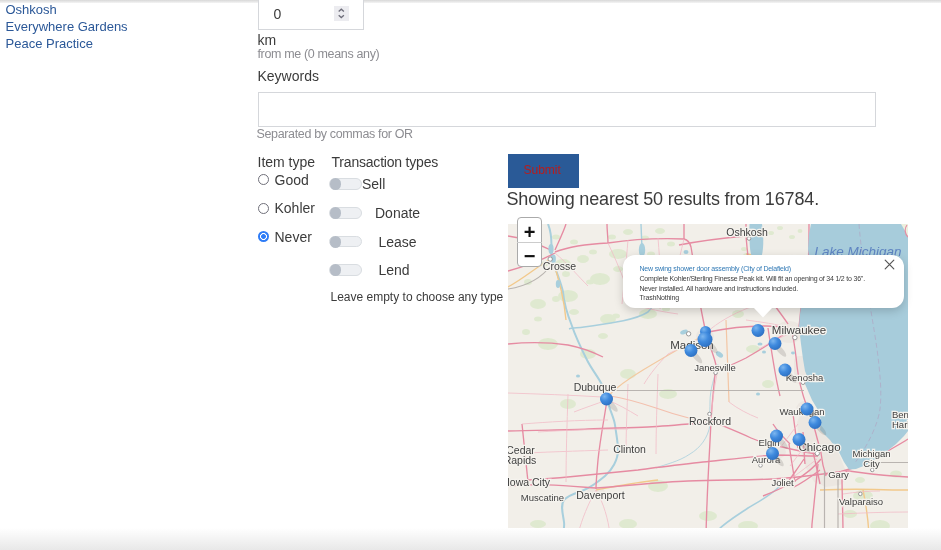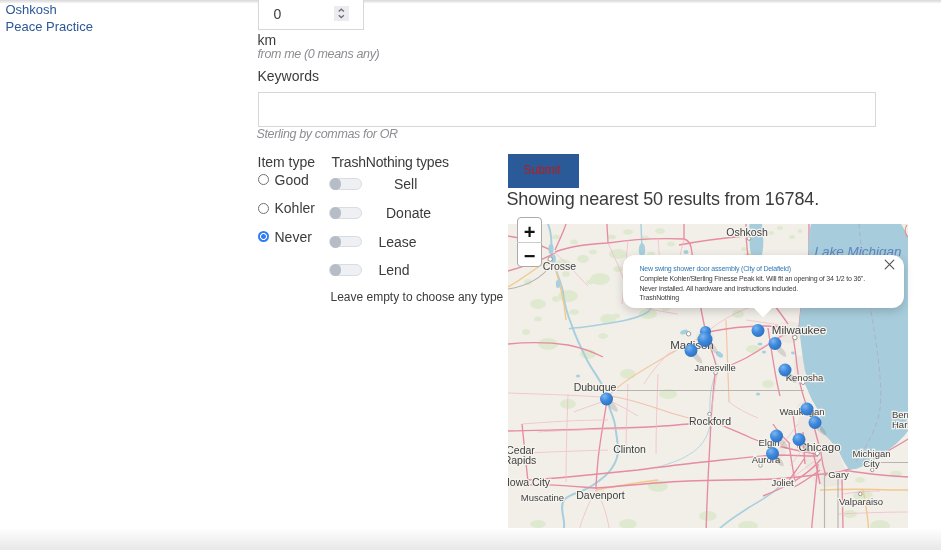--- a/index.html
+++ b/index.html
@@ -1,62 +1,63 @@
 <!DOCTYPE html>
 <html><head>
 <meta charset="utf-8">
 <style>
 html,body{margin:0;padding:0}
 body{width:941px;height:550px;background:#fff;font-family:"Liberation Sans",sans-serif;overflow:hidden;position:relative}
 .abs{position:absolute}
 a.side{color:#2b5898;text-decoration:none;display:block}
 .l14{color:#3b3b3b;font-size:14px}
-.ital{color:#8d8d92;font-size:12.5px;font-style:italic;letter-spacing:-0.35px}
+.ital{color:#8d8d92;font-size:12.5px;letter-spacing:-0.35px}
 .bold{font-weight:normal}
 </style>
 </head>
 <body>
 
 <div class="abs" style="left:0;top:0;width:941px;height:2.5px;background:linear-gradient(#d8d8d8,#f4f4f4)"></div>
 
 <div class="abs" style="left:5.5px;top:1px;font-size:13px;line-height:17px">
 <a class="side" href="#">Oshkosh</a>
+<a class="side" href="#">Everywhere Gardens</a>
 <a class="side" href="#">Peace Practice</a>
 </div>
 
 <div class="abs" style="left:257.5px;top:-7px;width:104.5px;height:34.5px;border:1px solid #d5d7db;background:#fff"></div>
 <div class="abs l14" style="left:273.5px;top:5.5px">0</div>
 <div class="abs" style="left:334px;top:6px;width:14.6px;height:14.6px;background:#ececf0">
 <svg width="14.6" height="14.6" viewBox="0 0 14.6 14.6">
 <path d="M4.7 5.6 L7.3 3.2 L9.9 5.6" fill="none" stroke="#6e6e7a" stroke-width="1.3"></path>
 <path d="M4.7 9.2 L7.3 11.6 L9.9 9.2" fill="none" stroke="#6e6e7a" stroke-width="1.3"></path>
 </svg>
 </div>
 
 <div class="abs l14" style="left:257.5px;top:31.5px">km</div>
 <div class="abs ital" style="left:257.5px;top:47px">from me (0 means any)</div>
 
 <div class="abs l14" style="left:257.5px;top:68px">Keywords</div>
 <div class="abs" style="left:257.5px;top:92px;width:616.5px;height:33px;border:1px solid #d5d7db;background:#fff"></div>
-<div class="abs ital" style="left:256.5px;top:126.5px">Sterling by commas for OR</div>
+<div class="abs ital" style="left:256.5px;top:126.5px">Separated by commas for OR</div>
 
 <div class="abs l14 bold" style="left:257.5px;top:154px">Item type</div>
-<div class="abs l14 bold" style="left:331.5px;top:154px;letter-spacing:-0.2px">TrashNothing types</div>
+<div class="abs l14 bold" style="left:331.5px;top:154px;letter-spacing:-0.2px">Transaction types</div>
 
 <div class="abs" style="left:257.5px;top:174.2px;width:11px;height:11px;border:1.5px solid #70707a;border-radius:50%;box-sizing:border-box"></div>
 <div class="abs l14" style="left:274.5px;top:171.5px">Good</div>
 <div class="abs" style="left:257.5px;top:202.8px;width:11px;height:11px;border:1.5px solid #70707a;border-radius:50%;box-sizing:border-box"></div>
 <div class="abs l14" style="left:274.5px;top:200.1px">Kohler</div>
 <div class="abs" style="left:257.5px;top:231.4px;width:11px;height:11px;border-radius:50%;box-sizing:border-box;background:radial-gradient(circle at 50% 50%, #2e7cf6 0 2.1px, #fff 2.6px 3.3px, #2e7cf6 3.7px 100%)"></div>
 <div class="abs l14" style="left:274.5px;top:228.7px">Never</div>
 
 <div class="abs sw" style="left:328.9px;top:178px"></div>
-<div class="abs l14" style="left:394px;top:176.2px">Sell</div>
+<div class="abs l14" style="left:362px;top:176.2px">Sell</div>
 <div class="abs sw" style="left:328.9px;top:207px"></div>
-<div class="abs l14" style="left:386px;top:205.2px">Donate</div>
+<div class="abs l14" style="left:375px;top:205.2px">Donate</div>
 <div class="abs sw" style="left:328.9px;top:235.6px"></div>
 <div class="abs l14" style="left:378.5px;top:233.8px">Lease</div>
 <div class="abs sw" style="left:328.9px;top:264.2px"></div>
 <div class="abs l14" style="left:378.5px;top:262.4px">Lend</div>
 <style>
 .sw{width:33.6px;height:11.5px;border:1px solid #d9dde1;background:#eef0f3;border-radius:6.5px;box-sizing:border-box}
 .sw::after{content:"";position:absolute;left:-0.3px;top:-0.8px;width:11.8px;height:11.8px;border-radius:50%;background:#b6bdc7}
 </style>
 <div class="abs" style="left:330.5px;top:290.3px;color:#3b3b3b;font-size:12px">Leave empty to choose any type</div>
 

